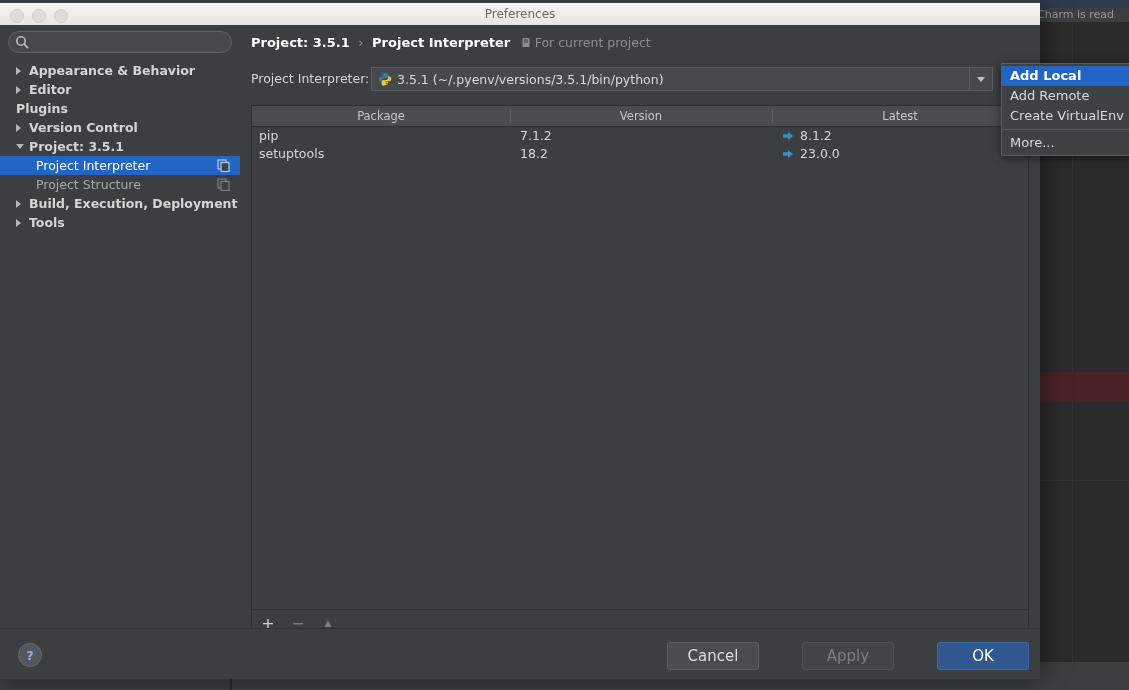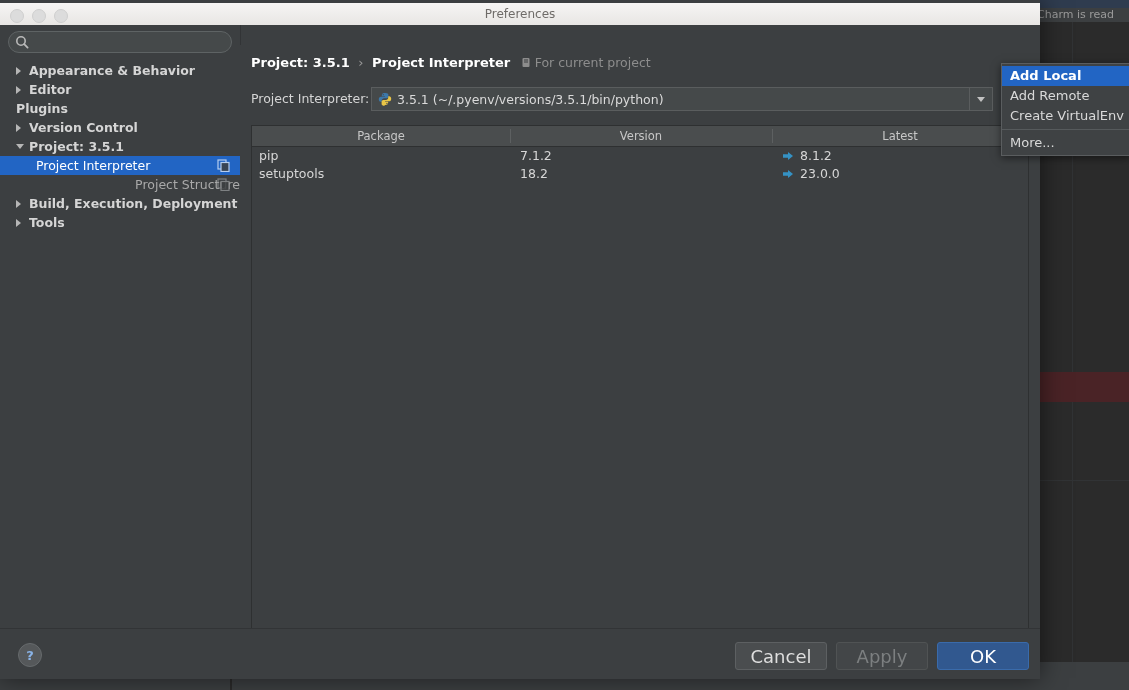--- a/index.html
+++ b/index.html
@@ -93,21 +93,21 @@
 
   .tree { position: absolute; left: 0; top: 36px; width: 240px; }
   .tree-row {
     position: relative; height: 19px; line-height: 19px;
     font-size: 12.5px; color: #d5d5d5; white-space: nowrap;
     padding-left: 16px; cursor: default;
   }
   .tree-row.bold { font-weight: bold; }
   .tree-row.selected { background: #2265c4; color: #ffffff; }
   .tree-row.child { padding-left: 36px; }
-  .tree-row.dim { color: #a9a9a9; text-align: right; }
+  .tree-row.dim { color: #a9a9a9; }
   .arrow {
     position: absolute; left: 16px; top: 6px;
     width: 0; height: 0;
   }
   .arrow.closed {
     border-left: 5px solid #b6b6b6;
     border-top: 4px solid transparent;
     border-bottom: 4px solid transparent;
   }
   .arrow.open {
@@ -120,21 +120,20 @@
   .has-arrow .tree-label { margin-left: 13px; }
   .row-icon {
     position: absolute; right: 10px; top: 3px;
     width: 13px; height: 13px; opacity: .85;
   }
 
   
   .content {
     position: absolute; left: 240px; top: 0; width: 800px; height: 603px;
     background: #3c3f41;
-    margin-top: 20px;
   }
   .breadcrumb {
     position: absolute; left: 11px; top: 10px;
     font-size: 13px; color: #ffffff; font-weight: bold; white-space: nowrap;
   }
   .bc-sep { color: #9a9a9a; font-weight: normal; margin: 0 4px; }
   .bc-note {
     color: #8d8d8d; font-weight: normal; font-size: 12.5px; margin-left: 6px;
   }
   .bc-icon {
@@ -205,24 +204,25 @@
   }
   .help-btn {
     position: absolute; left: 18px; top: 14px; width: 22px; height: 22px;
     border-radius: 50%; background: #55585a; border: 1px solid #666a6c;
     color: #8ab4e8; font-size: 13px; font-weight: bold;
     display: flex; align-items: center; justify-content: center; cursor: default;
   }
   .btns { position: absolute; right: 11px; top: 13px; display: flex; gap: 9px; }
   .btn {
     min-width: 62px; height: 26px; padding: 0 14px;
-    border-radius: 3px; font-size: 18px; cursor: default;
+    border-radius: 3px; font-size: 15px; cursor: default;
     display: flex; align-items: center; justify-content: center;
     background: #4a4d4f; border: 1px solid #5d6062; color: #dedede;
     font-family: inherit;
+    margin-left: 34px;
   }
   .btn.disabled { color: #7c7f80; border-color: #505354; background: #434648; }
   .btn.primary { background: #31588f; border-color: #3a6bab; color: #ffffff; text-align: center; }
 
   
   .menu {
     position: absolute; left: 1001px; top: 63px; width: 128px;
     background: #3f4244; border: 1px solid #5a5d5f;
     box-shadow: 0 2px 8px rgba(0,0,0,.5);
     padding: 2px 0; z-index: 50;

